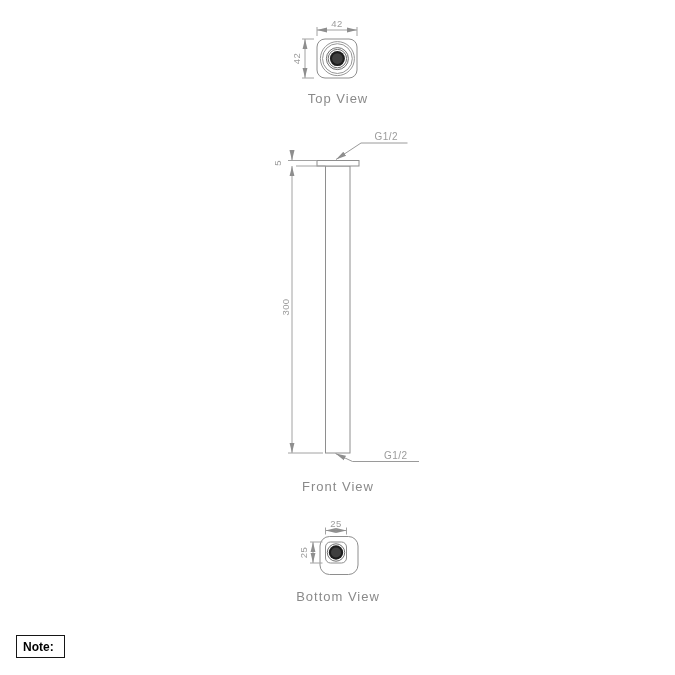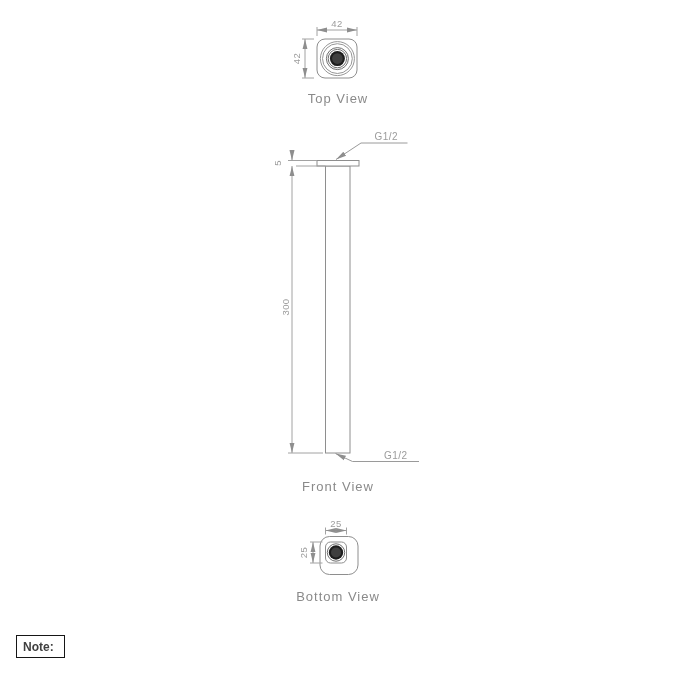--- a/index.html
+++ b/index.html
@@ -32,21 +32,21 @@
   .dimline{stroke:#a2a2a2;stroke-width:1;fill:none;}
   .leader{stroke:#9a9a9a;stroke-width:1;fill:none;}
   .note-box{
     position:absolute;
     left:16px;top:635px;
     height:21px;
     display:flex;align-items:center;
     border:1.5px solid #161616;
     padding:0 6px;
     font-size:12px;
-    color:#404040;
+    color:#000000;
     white-space:nowrap;
     background:#ffffff;
   }
   .note-box b{margin-right:4px;}
 </style>
 </head>
 <body>
 
 <div class="canvas">
 

